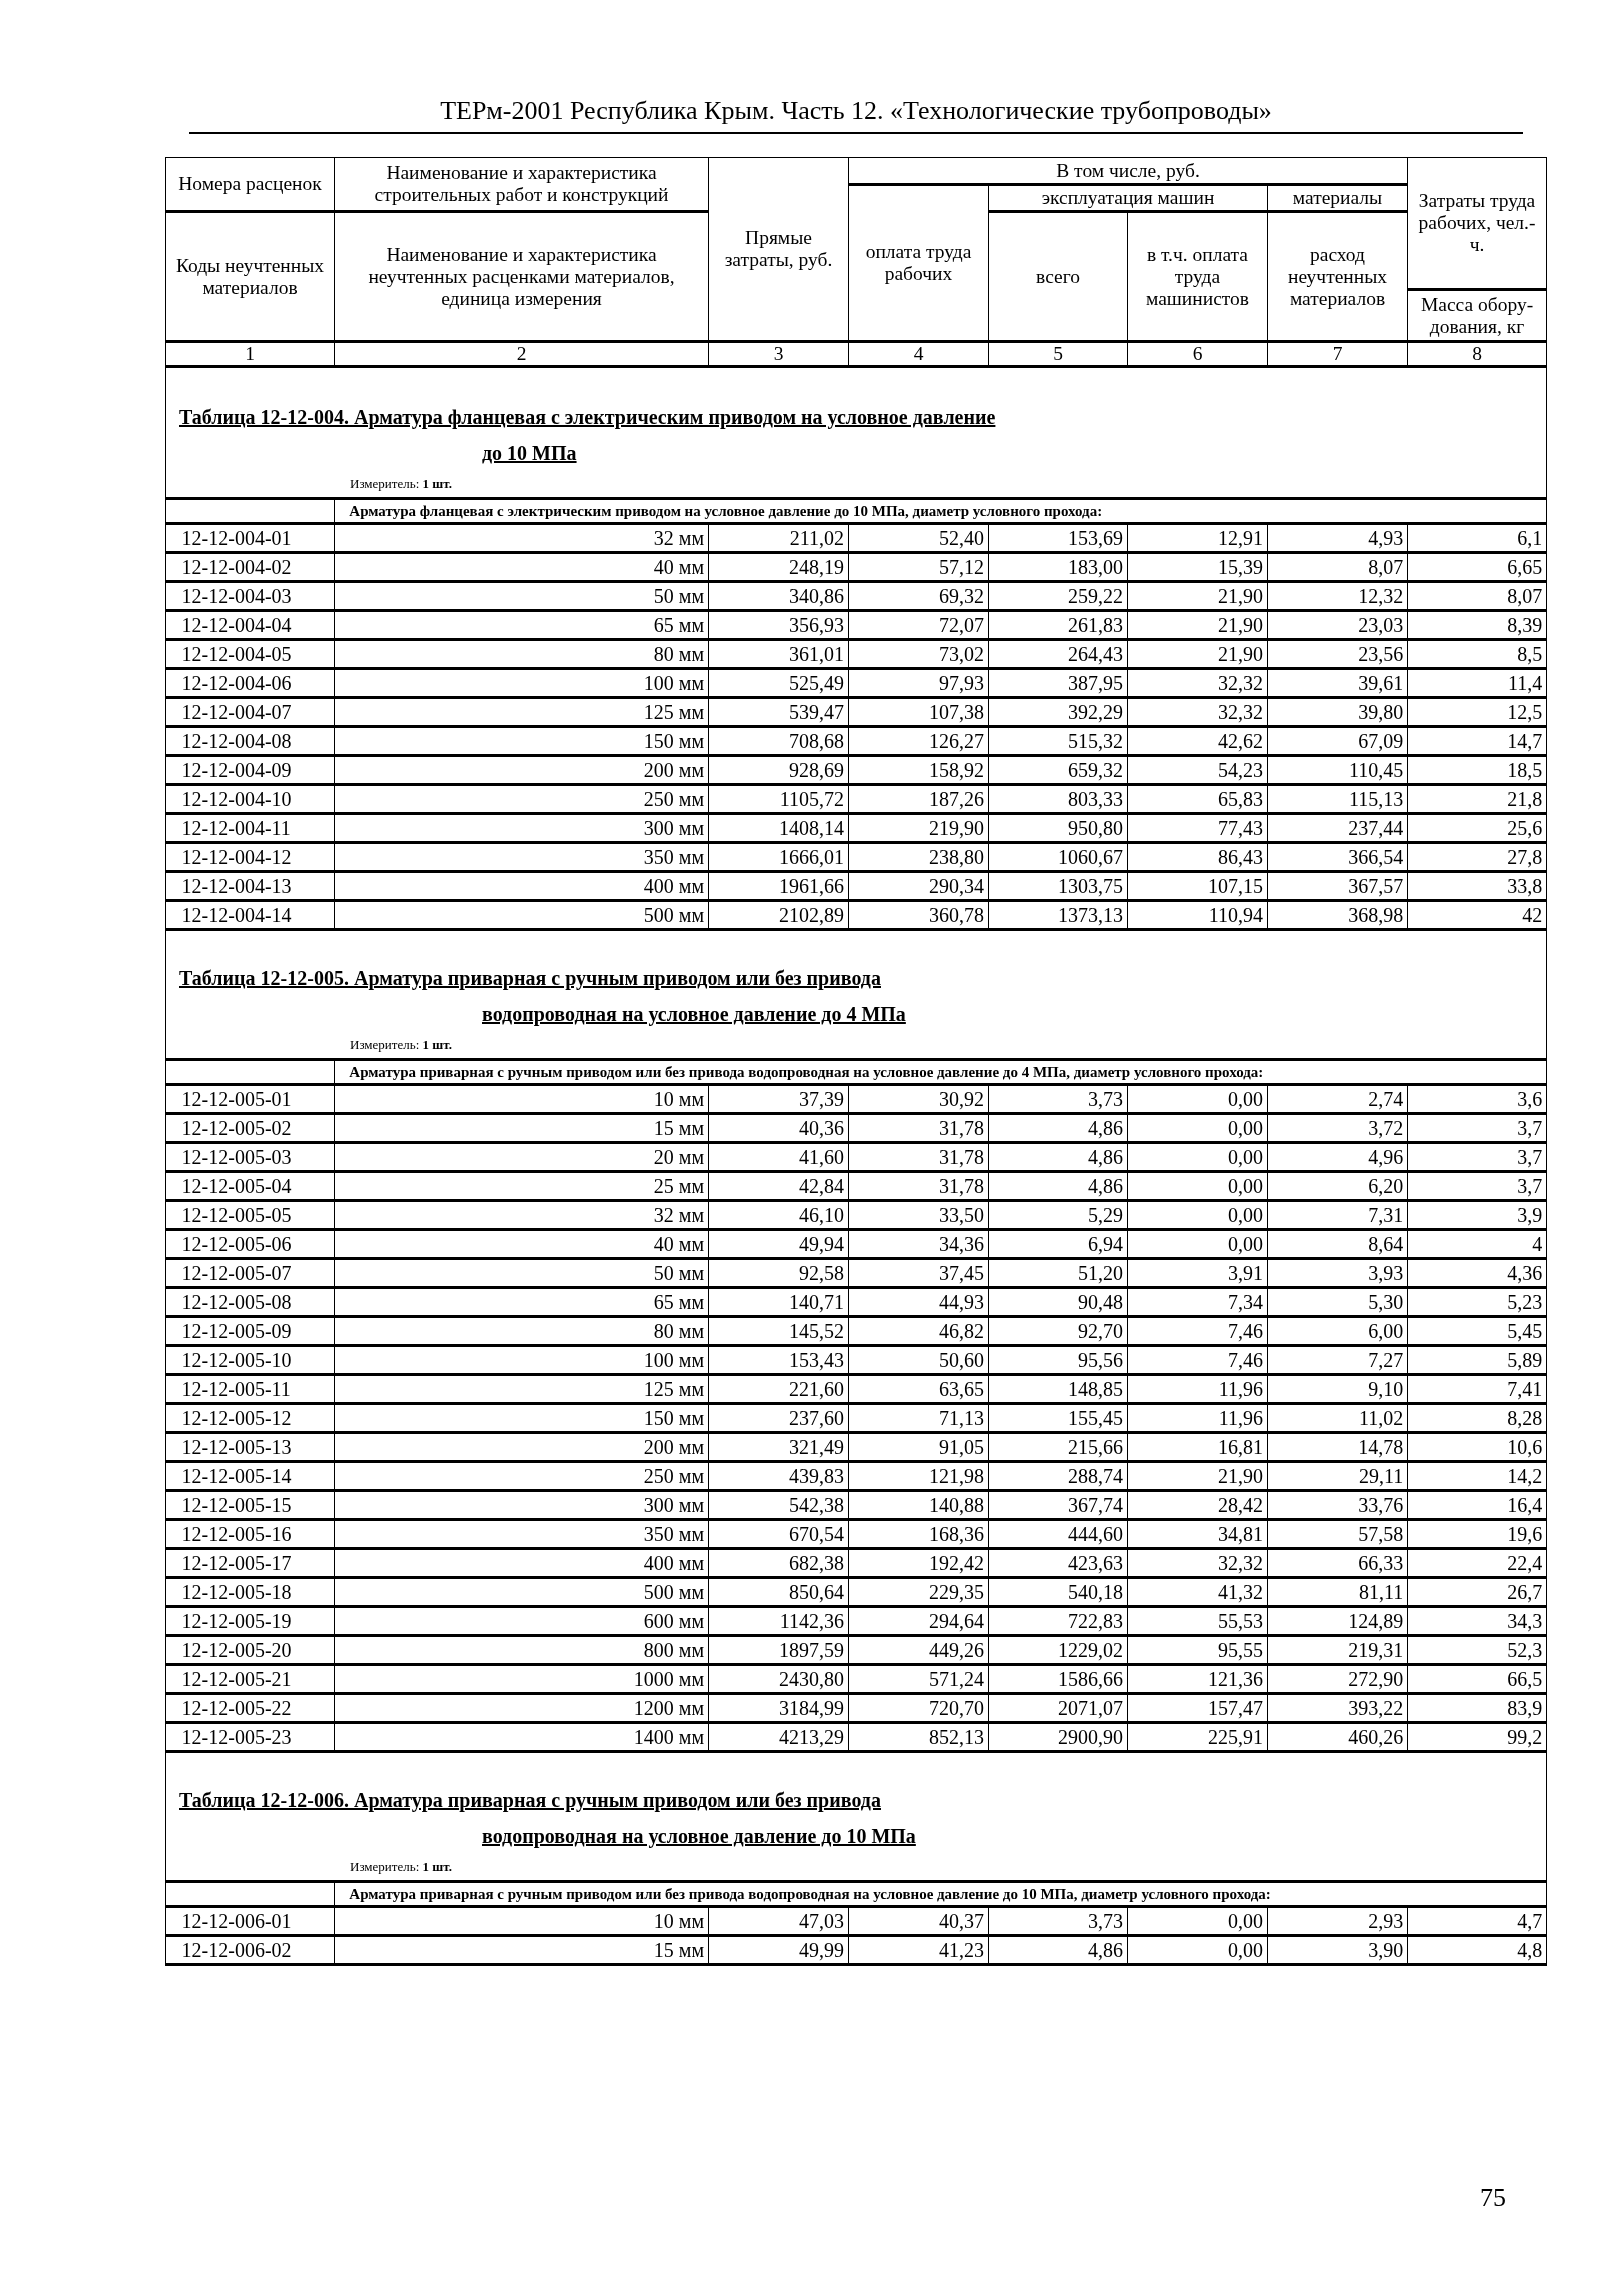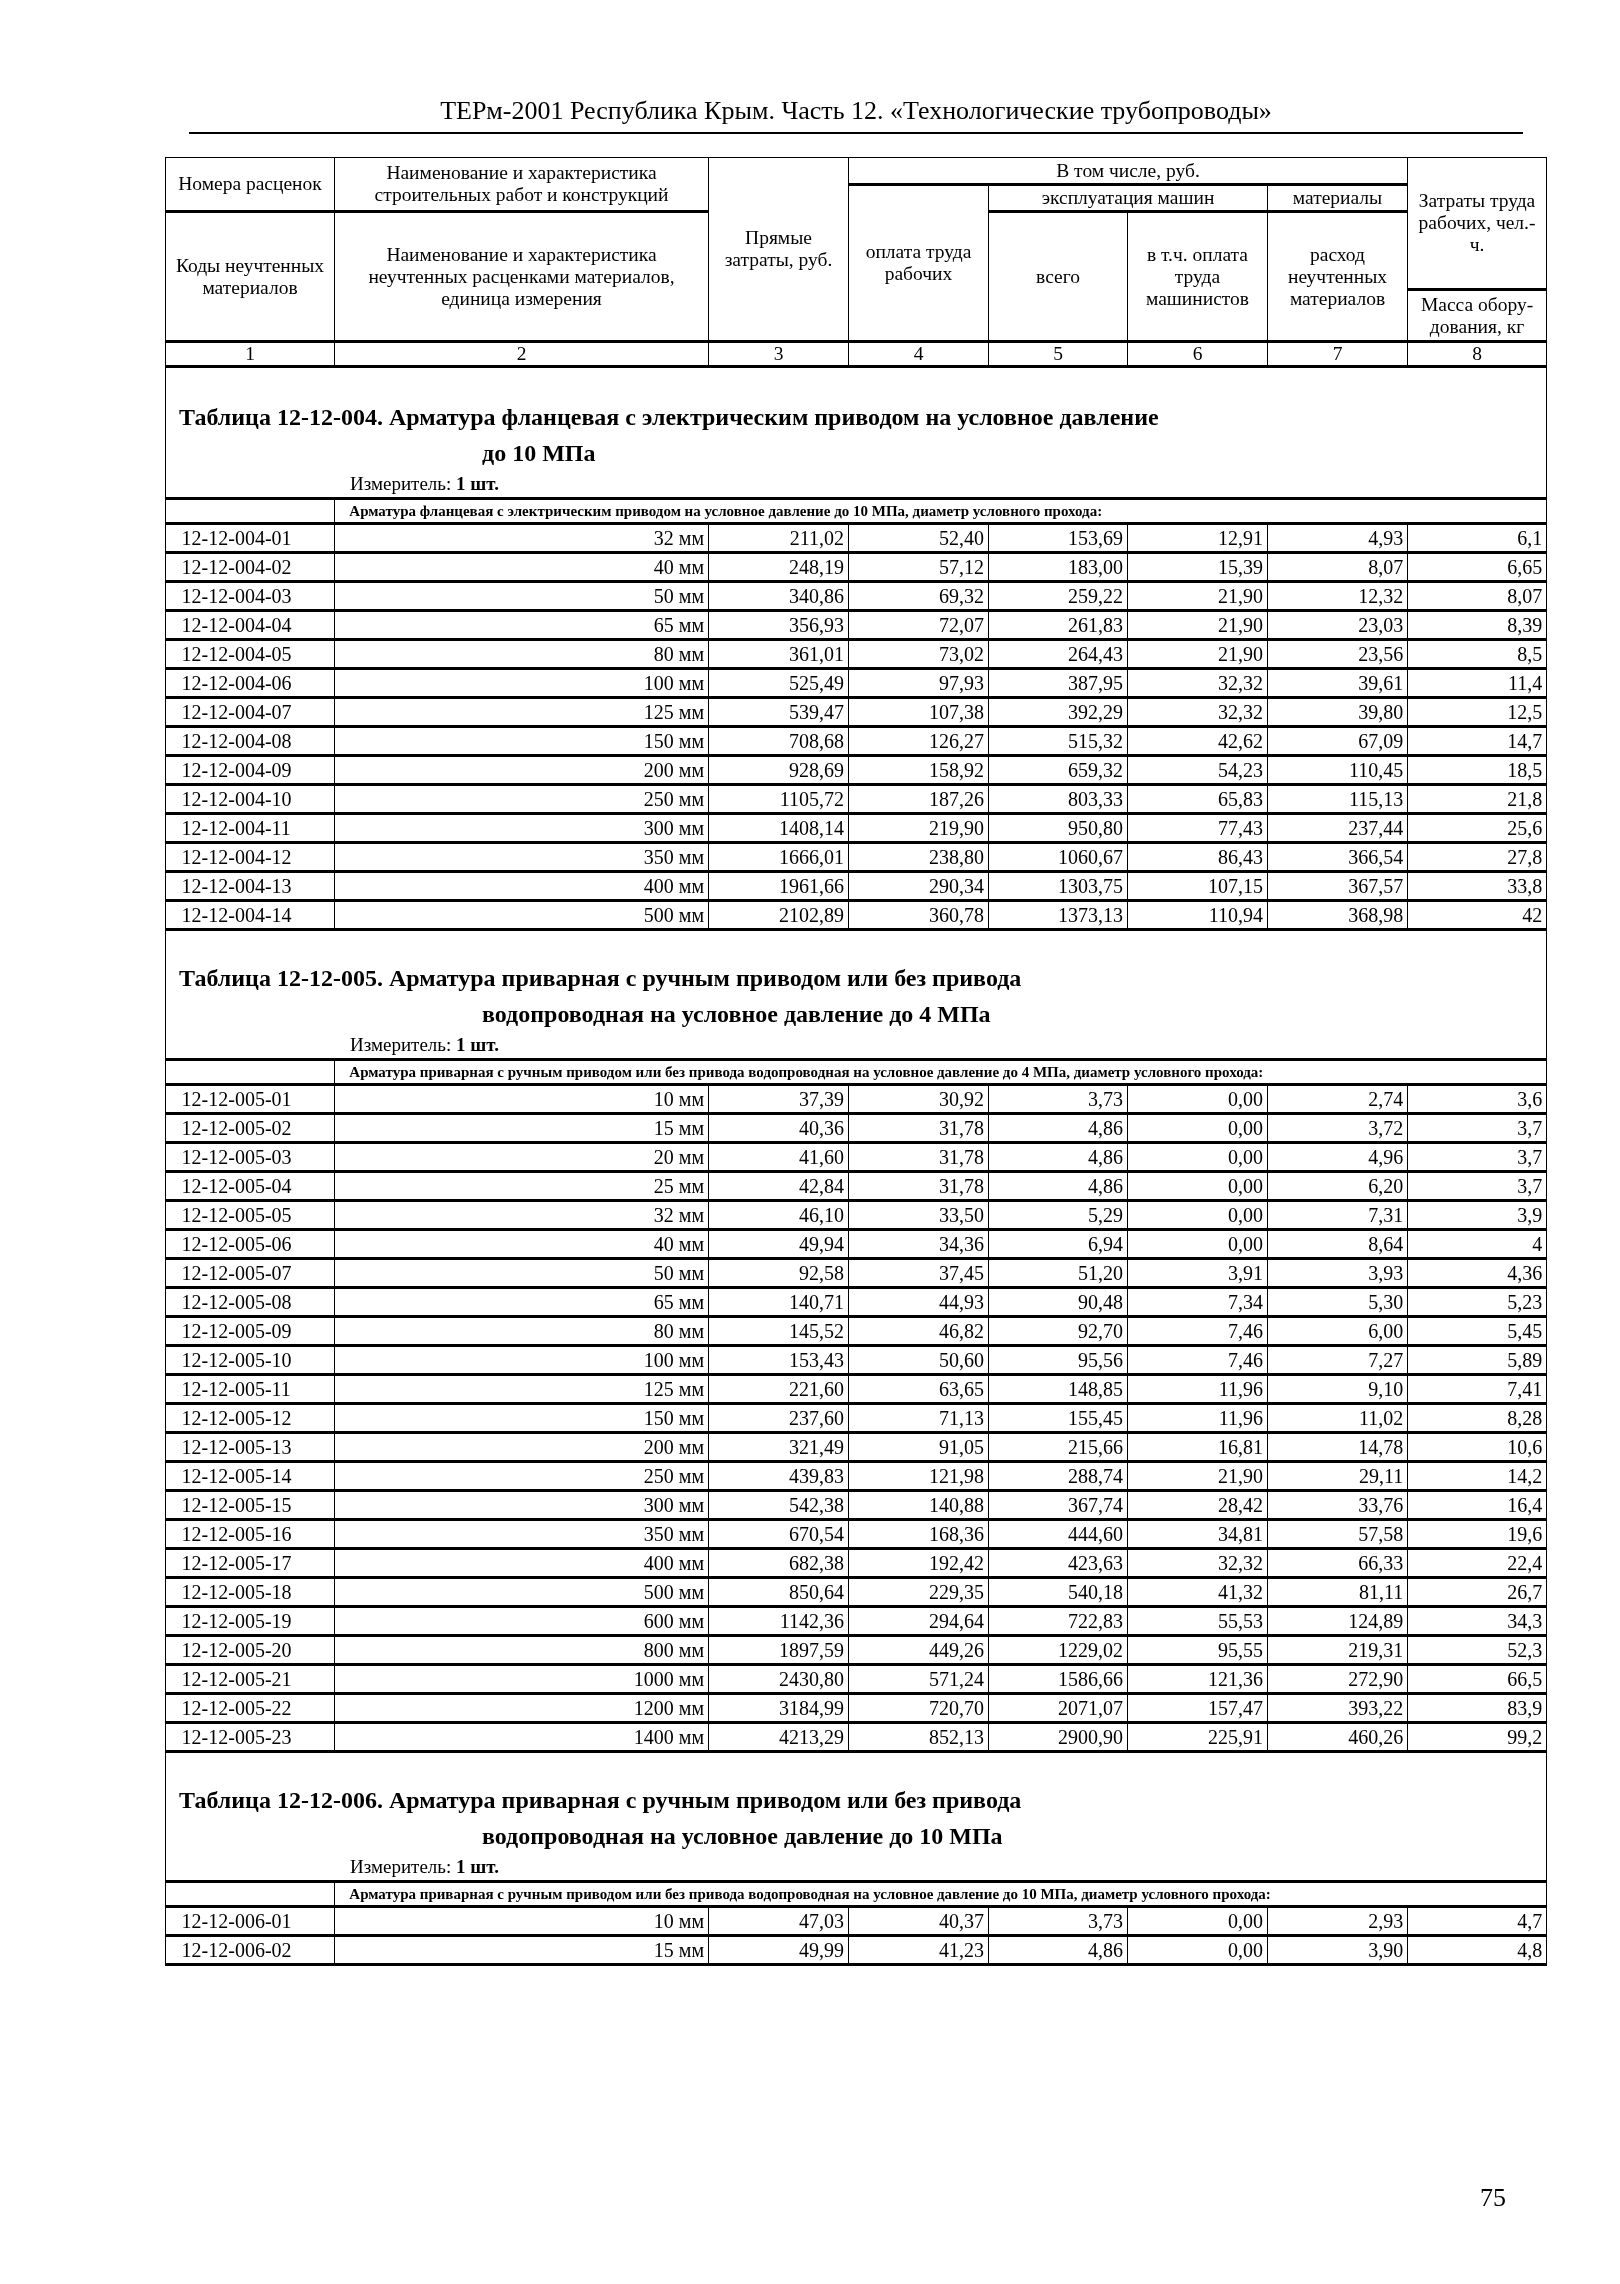--- a/index.html
+++ b/index.html
@@ -9,23 +9,23 @@
   .page{position:absolute;left:165px;top:157px;width:1140px;}
   table{border-collapse:collapse;width:1380px;table-layout:fixed;}
   td{border:1.3px solid #000;padding:0 3.9px;font-size:20px;line-height:22px;}
   .hdr td{text-align:center;font-size:19.5px;line-height:22px;vertical-align:middle;}
   .thick-b{border-bottom:3.3px solid #000;}
   .num{text-align:right;}
   .code{text-align:left;padding-left:15.6px;}
   .nm{text-align:right;padding-left:14.3px;}
   .row td{height:26px;border-bottom:3.3px solid #000;}
   .title-cell{border-top:none;border-bottom:none;padding:0;}
-  .title{font-weight:bold;font-size:24px;line-height:36px;padding-left:13px;}
+  .title{font-weight:bold;font-size:20px;line-height:36px;padding-left:13px;text-decoration:underline;}
   .title .l2{padding-left:303px;display:block;}
-  .unit{font-size:19px;padding-left:184px;line-height:26px;}
+  .unit{font-size:13px;padding-left:184px;line-height:26px;}
   .unit b{font-weight:bold;}
   .sub td{font-weight:bold;font-size:15px;line-height:22px;border-top:3.3px solid #000;border-bottom:3.3px solid #000;}
   .pagenum{position:absolute;left:1480px;top:2183px;font-size:26px;}
 </style>
 </head>
 <body>
 
 <div class="header-line">ТЕРм-2001 Республика Крым. Часть 12. «Технологические трубопроводы»</div>
 <div class="header-rule"></div>
 

